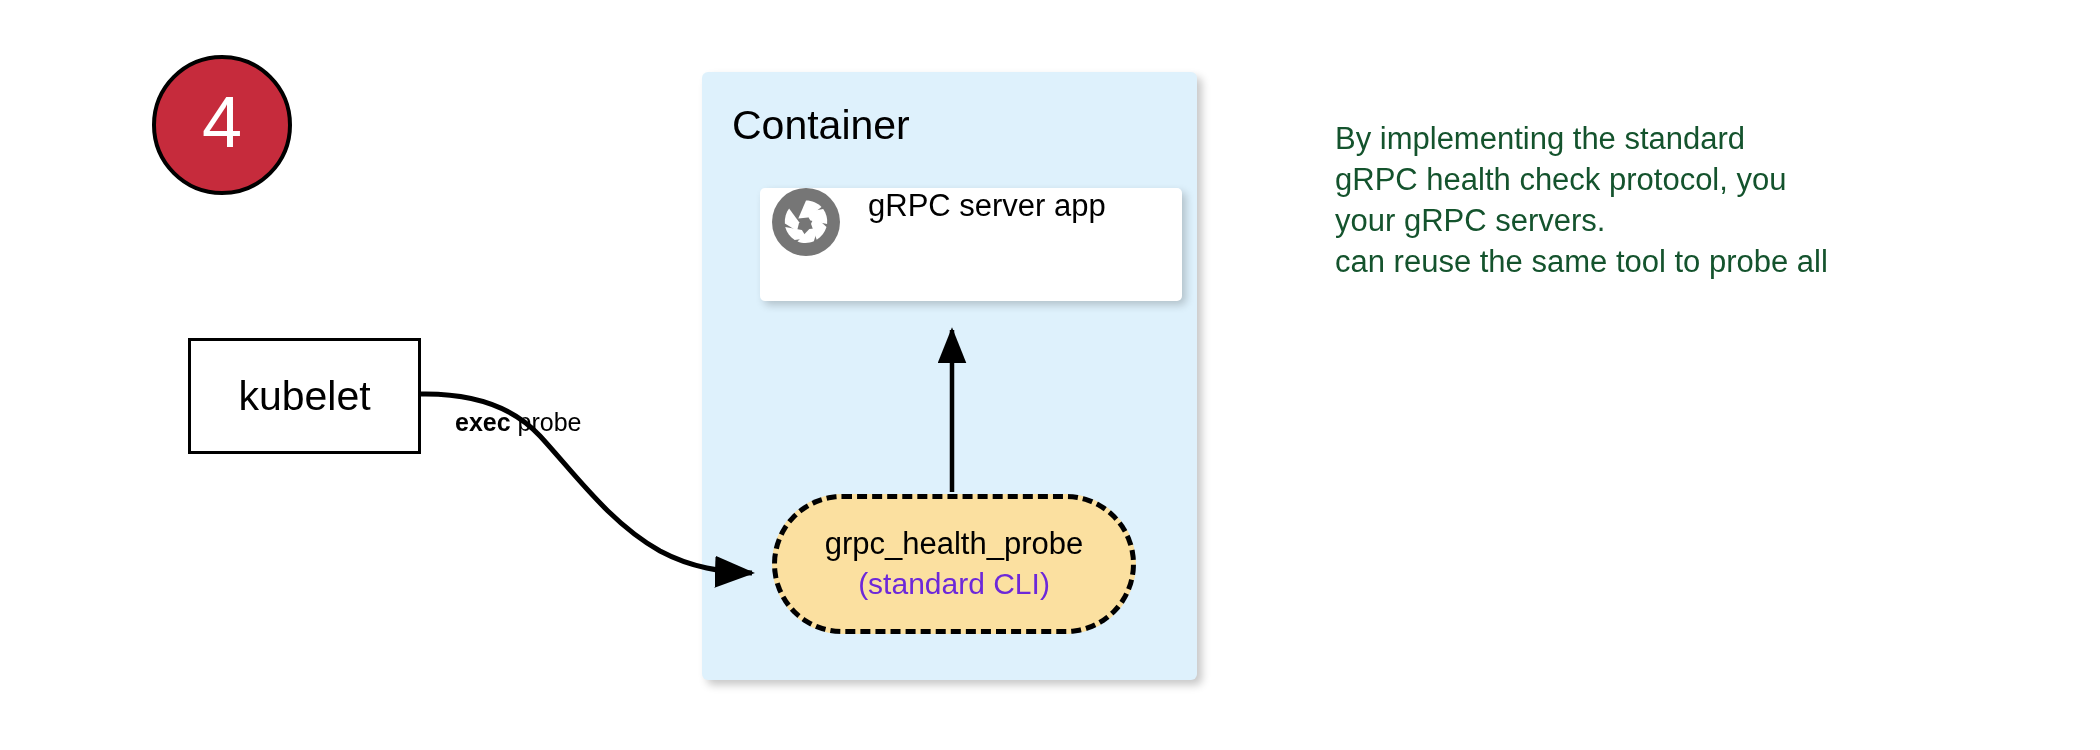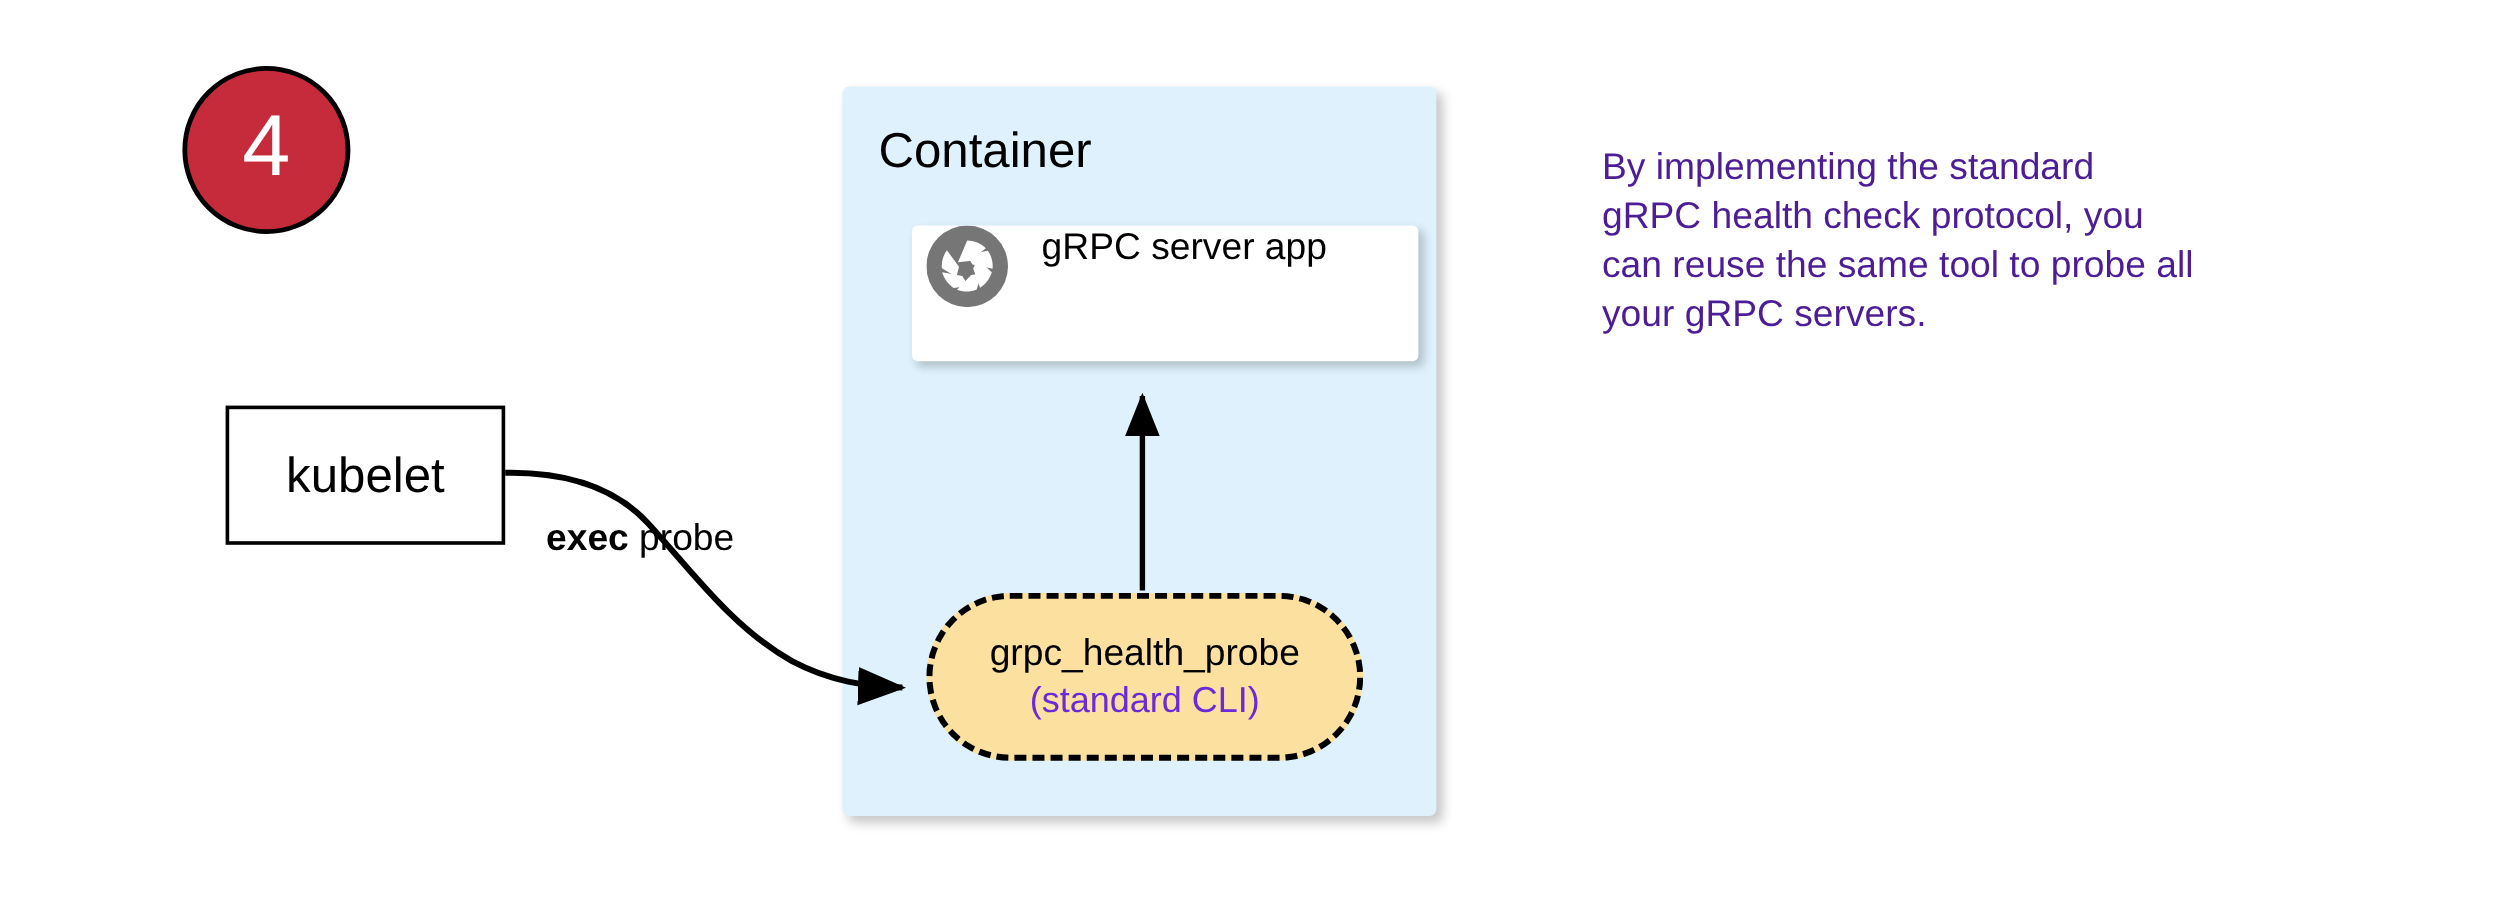--- a/index.html
+++ b/index.html
@@ -113,22 +113,22 @@
     font-size: 41px;
     font-weight: 400;
     color: #000000;
     white-space: nowrap;
   }
 
   
   .exec-probe-label {
     position: absolute;
     left: 455px;
-    top: 430px;
-    font-size: 31px;
+    top: 408px;
+    font-size: 25px;
     color: #000000;
     white-space: nowrap;
     z-index: 4;
   }
   .exec-probe-label .bold { font-weight: 700; }
 
   
   .protocol-label {
     position: absolute;
     left: 840px;
@@ -179,21 +179,21 @@
   }
 
   
   .side-note {
     position: absolute;
     left: 1335px;
     top: 118px;
     width: 580px;
     font-size: 31px;
     line-height: 41px;
-    color: #4c1d95;
+    color: #14532d;
   }
   .side-note span { display: block; white-space: nowrap; }
 
   
   .arrow-layer {
     position: absolute;
     left: 0;
     top: 0;
     width: 2100px;
     height: 750px;
@@ -255,17 +255,17 @@
   </div>
 
   <div class="probe-pill">
     <span class="probe-pill-title">grpc_health_probe</span>
     <span class="probe-pill-subtitle">(standard CLI)</span>
   </div>
 
   <div class="side-note">
     <span>By implementing the standard</span>
     <span>gRPC health check protocol, you</span>
+    <span>your gRPC servers.</span>
     <span>can reuse the same tool to probe all</span>
-    <span>your gRPC servers.</span>
   </div>
 
 </div>
 
 </body></html>

